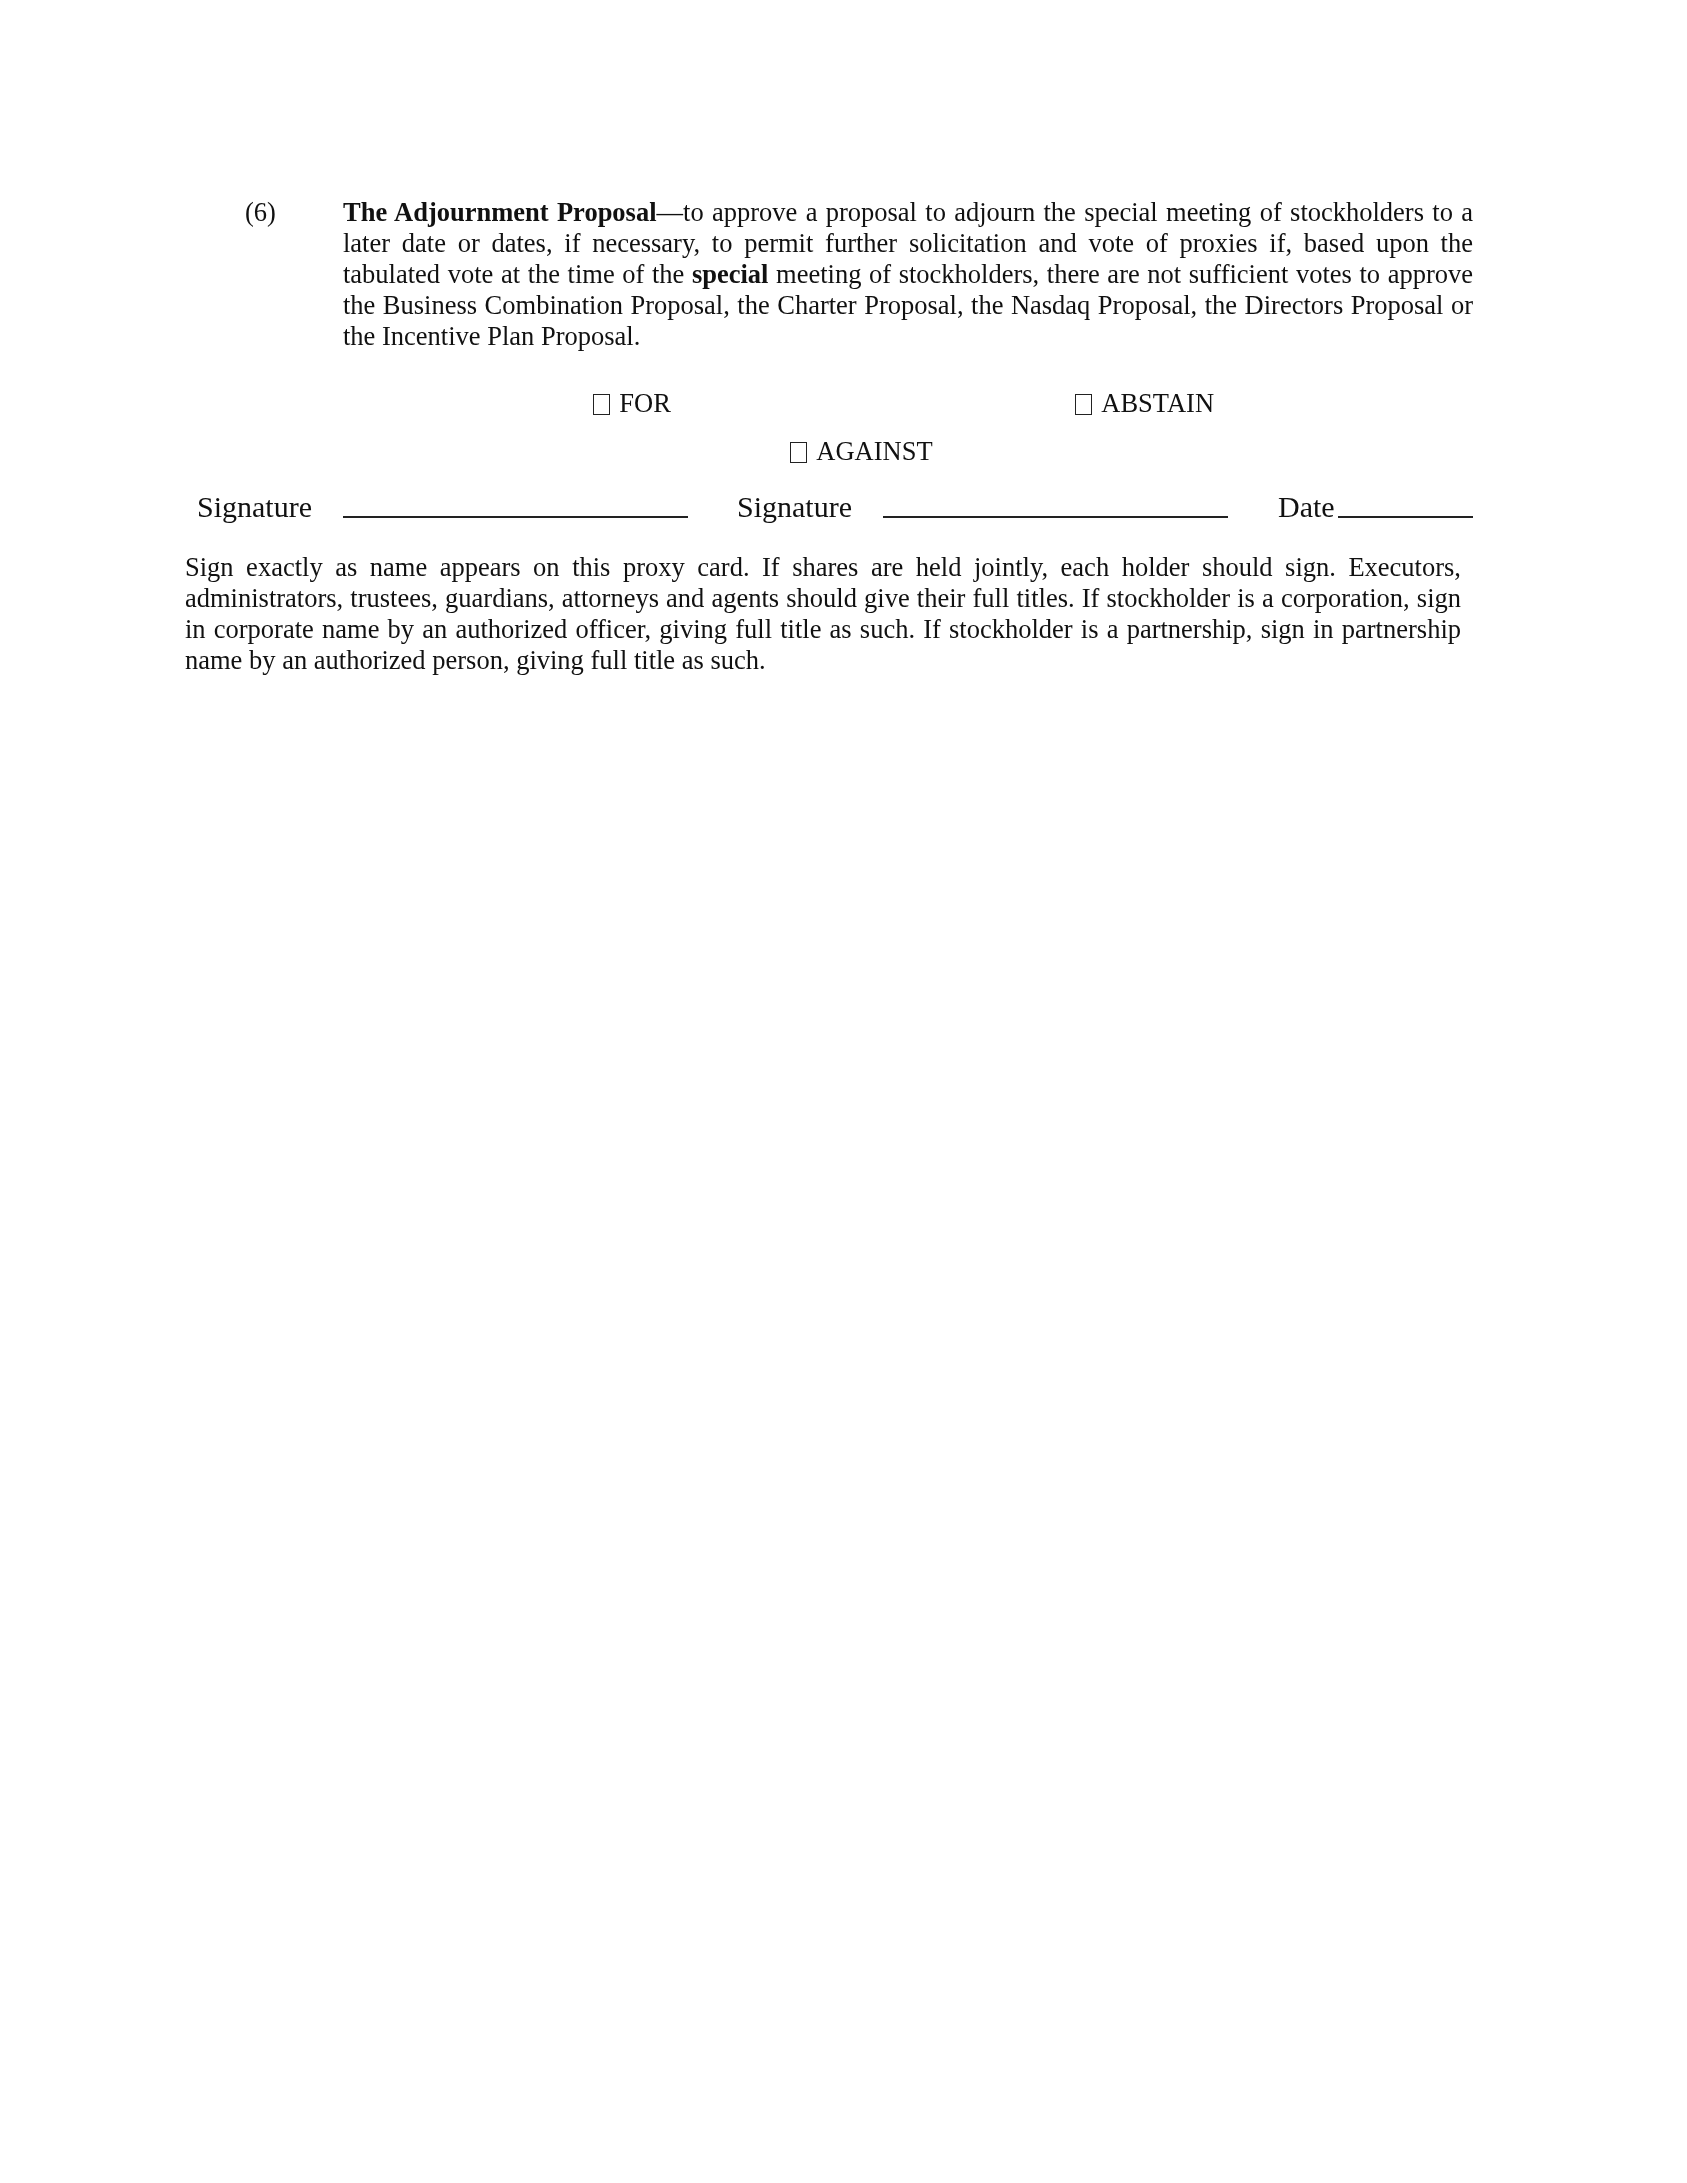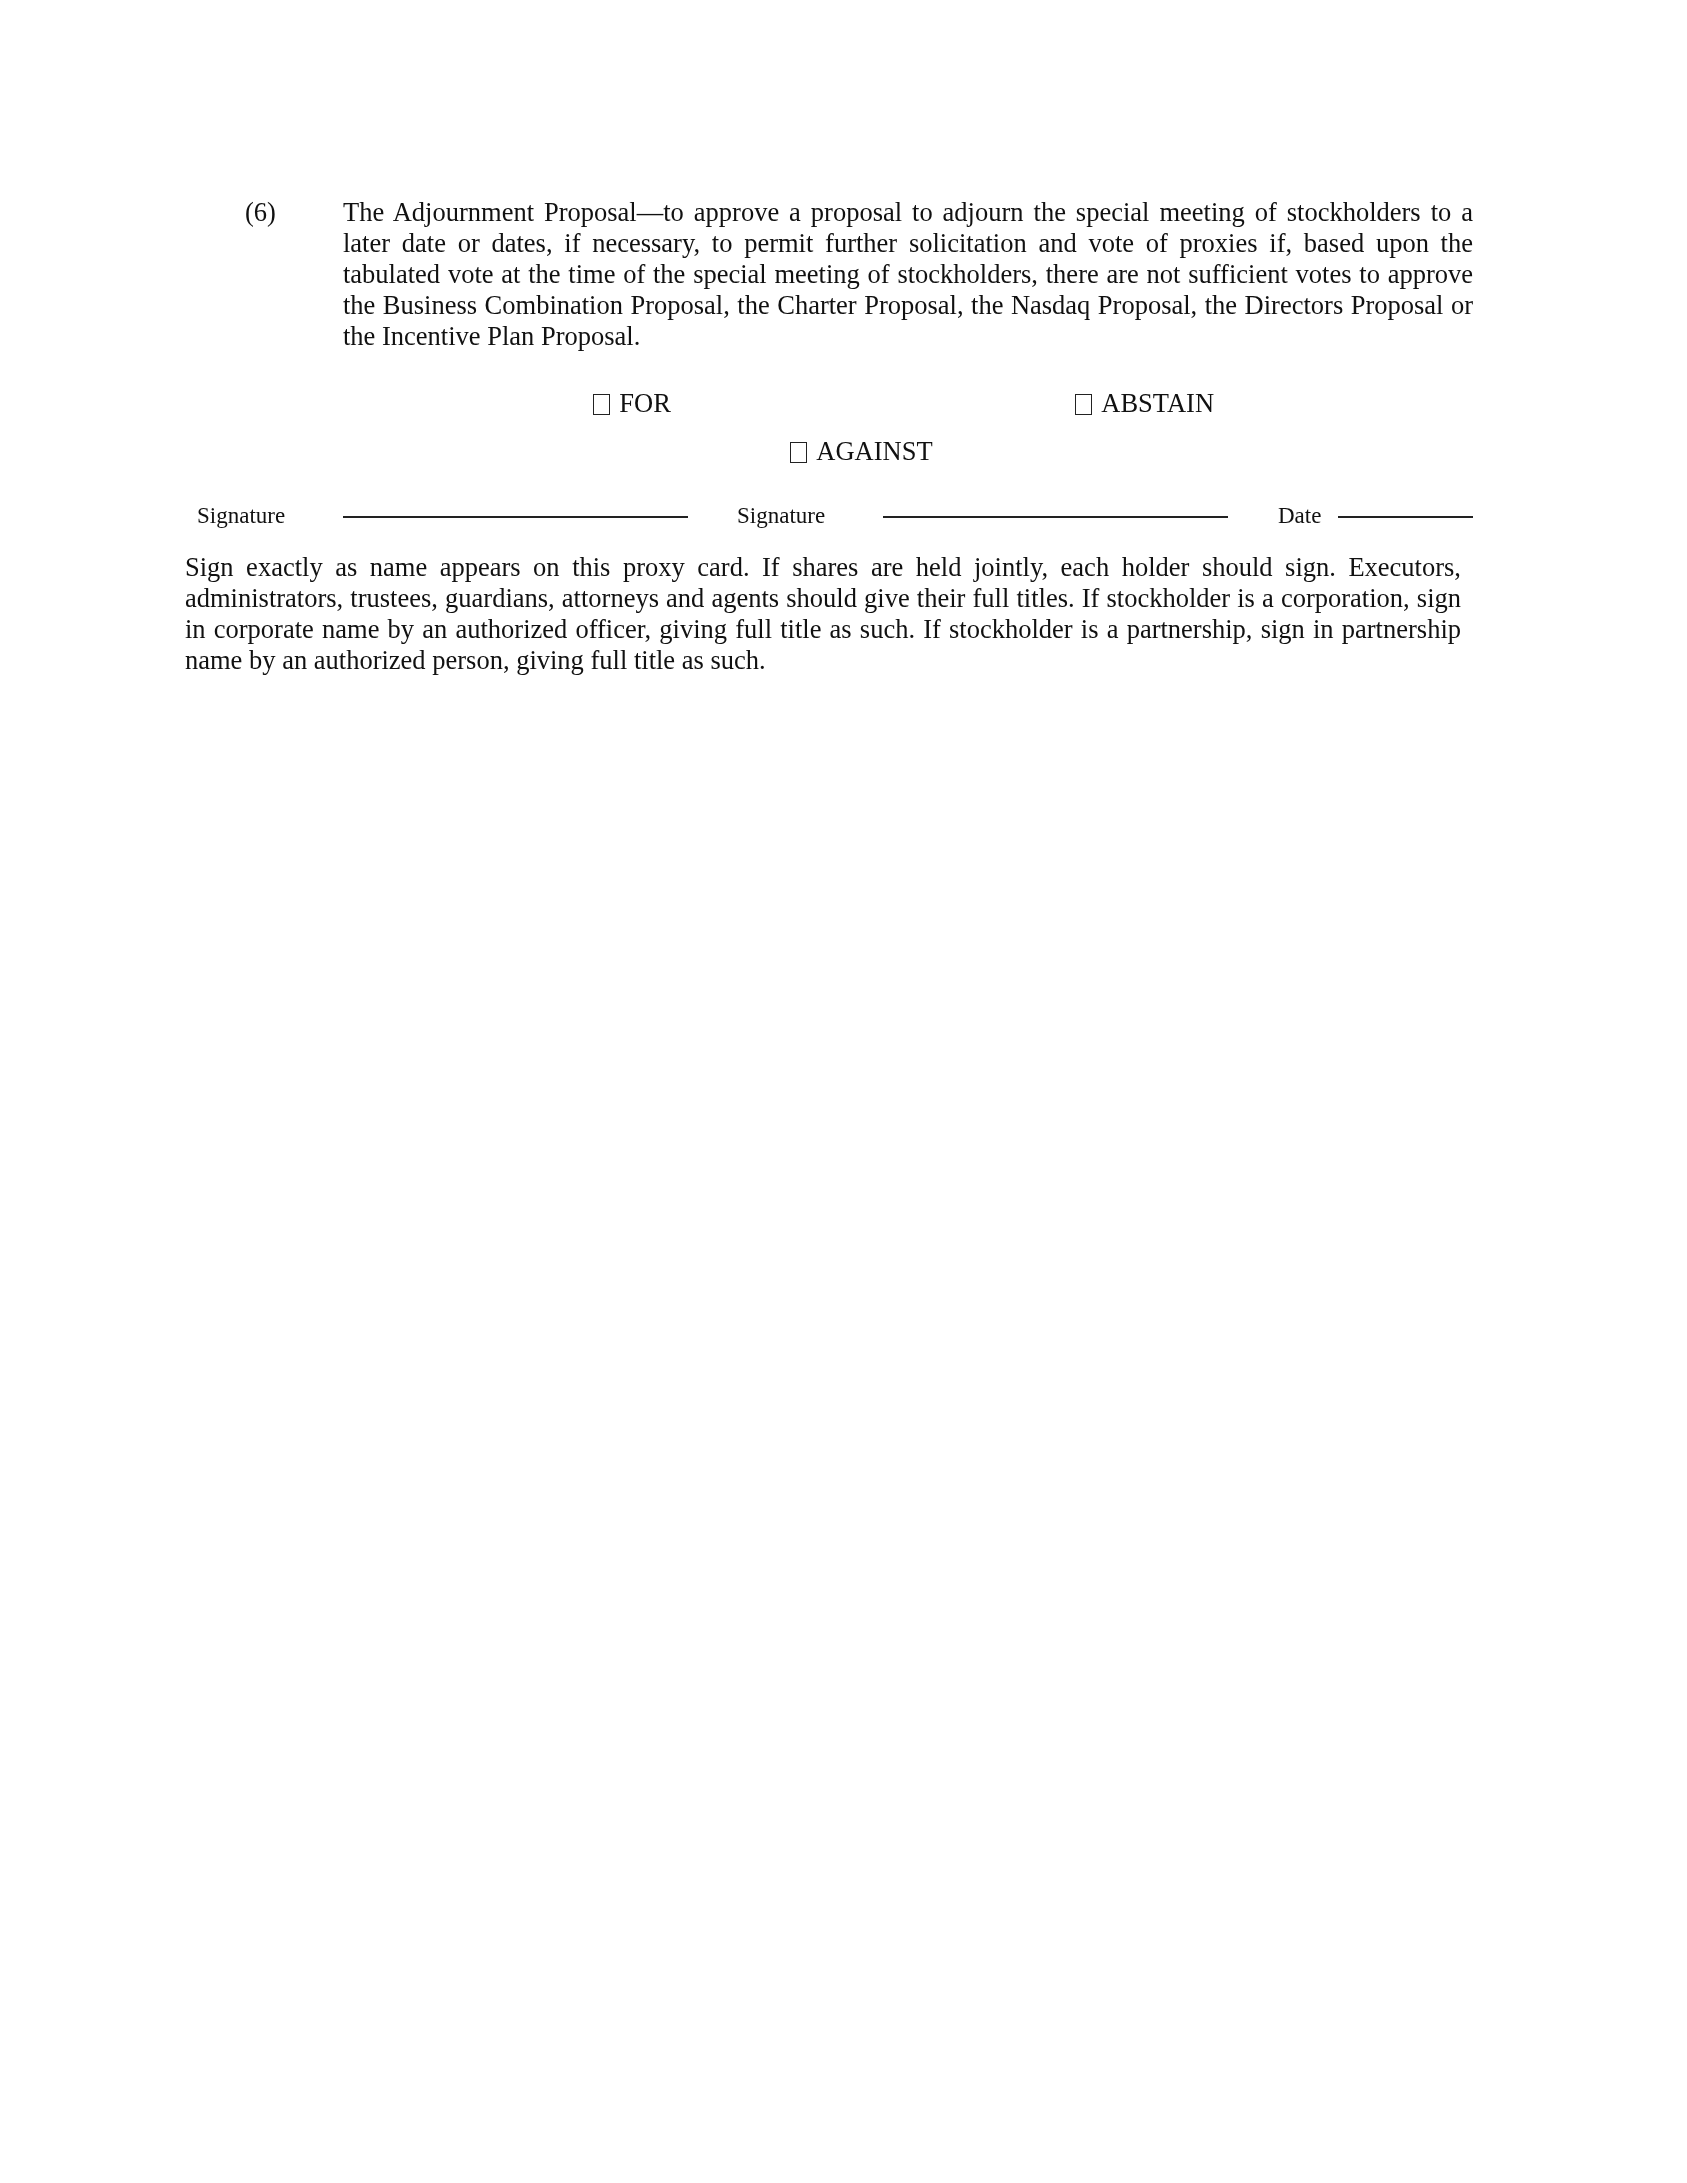--- a/index.html
+++ b/index.html
@@ -8,29 +8,29 @@
     font-family: "Liberation Serif", "DejaVu Serif", serif;
     color: #111111;
   }
   .abs { position: absolute; }
   .txt { font-size: 26.5px; line-height: 31px; }
   .item-num { left: 245px; top: 197px; }
   .item-body {
     left: 343px; top: 197px; width: 1130px;
     text-align: justify; text-align-last: left;
   }
-  .item-body b { font-weight: normal; }
+  .item-body b { font-weight: bold; }
   .vote-row { top: 388px; left: 0; width: 1575px; height: 33px; }
   .vote-opt { position: absolute; top: 0; display: flex; align-items: center; font-size: 26.5px; line-height: 31px; }
   .box {
     display: inline-block; width: 17px; height: 21px;
     border: 1.7px solid #222; box-sizing: border-box; margin-right: 9.3px; margin-top: 1.3px;
   }
   .sig-row { top: 487px; left: 0; width: 1687px; height: 40px; }
-  .sig-label { position: absolute; top: 13px; font-size: 23px; line-height: 31px; }
+  .sig-label { position: absolute; top: 4px; font-size: 30px; line-height: 31px; }
   .sig-line { position: absolute; top: 29px; height: 0; border-top: 2.6px solid #222; }
   .instructions {
     left: 185px; top: 552px; width: 1276px;
     font-weight: normal; text-align: justify; text-align-last: left;
   }
 </style>
 </head>
 <body>
 
 <div class="abs txt item-num">(6)</div>

